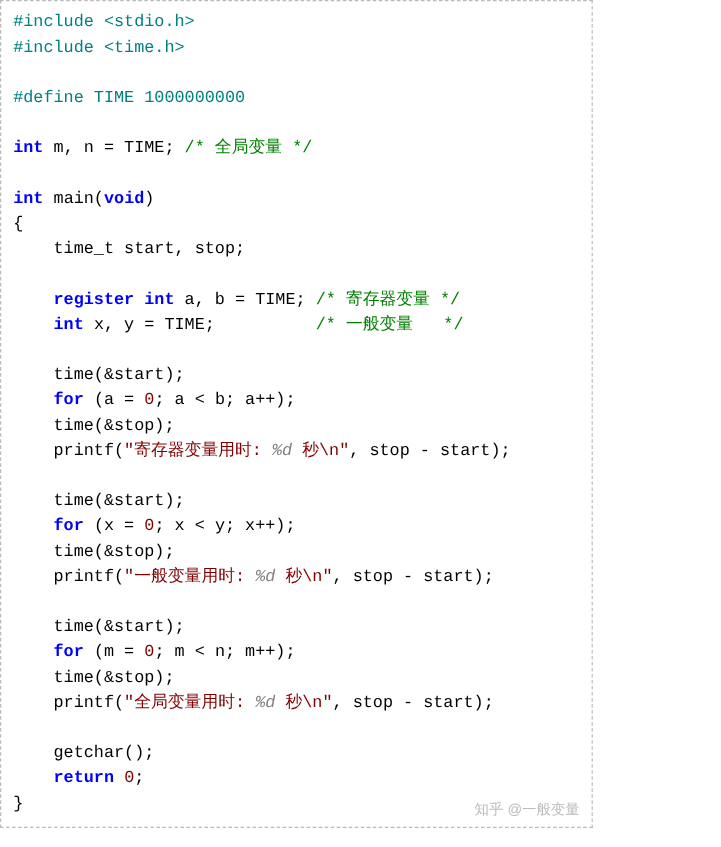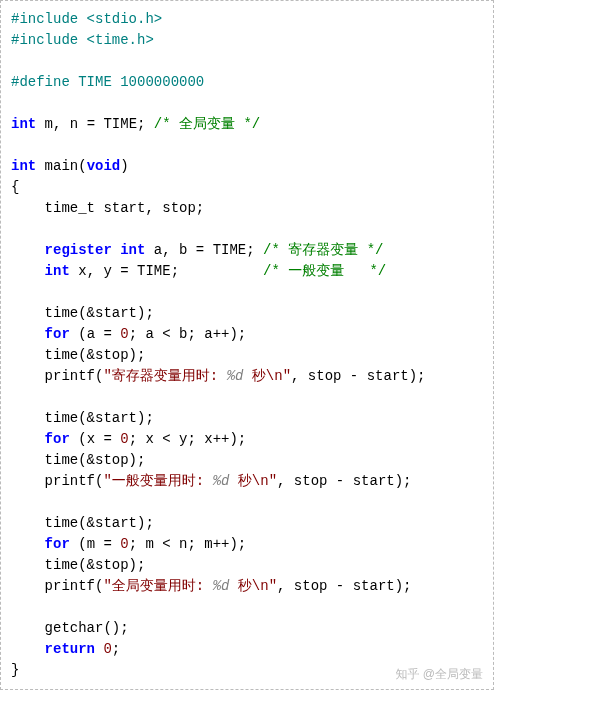--- a/index.html
+++ b/index.html
@@ -69,14 +69,14 @@
 <span>    printf(</span><span class="str">"一般变量用时: </span><span class="fmt">%d</span><span class="str"> 秒\n"</span><span>, stop - start);</span>
 <span></span>
 <span>    time(&amp;start);</span>
 <span>    </span><span class="kw">for</span><span> (m = </span><span class="num">0</span><span>; m &lt; n; m++);</span>
 <span>    time(&amp;stop);</span>
 <span>    printf(</span><span class="str">"全局变量用时: </span><span class="fmt">%d</span><span class="str"> 秒\n"</span><span>, stop - start);</span>
 <span></span>
 <span>    getchar();</span>
 <span>    </span><span class="kw">return</span><span> </span><span class="num">0</span><span>;</span>
 <span>}</span></pre>
-  <div class="watermark">知乎 @全局变量</div>
+  <div class="watermark">知乎 @一般变量</div>
 </div>
 
 </body></html>

